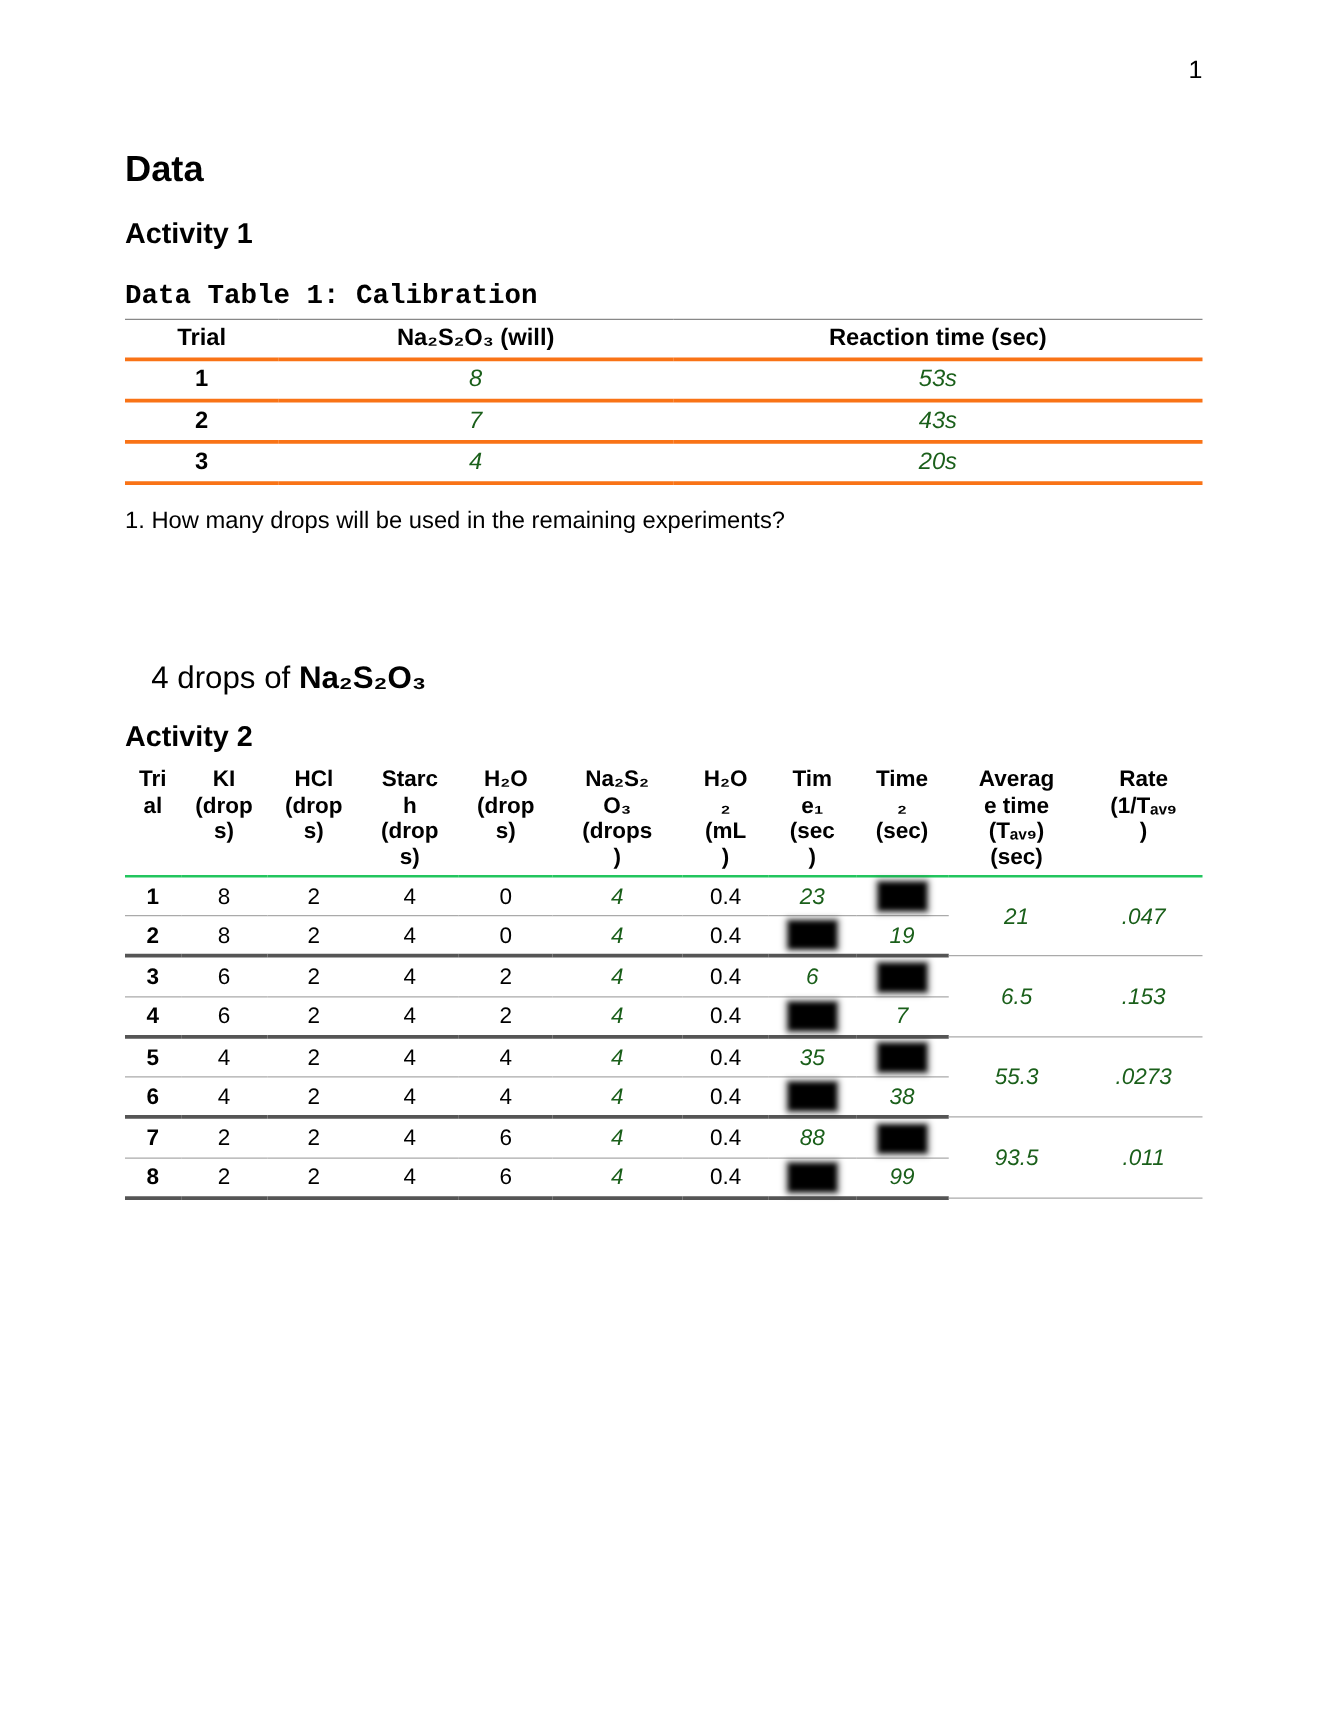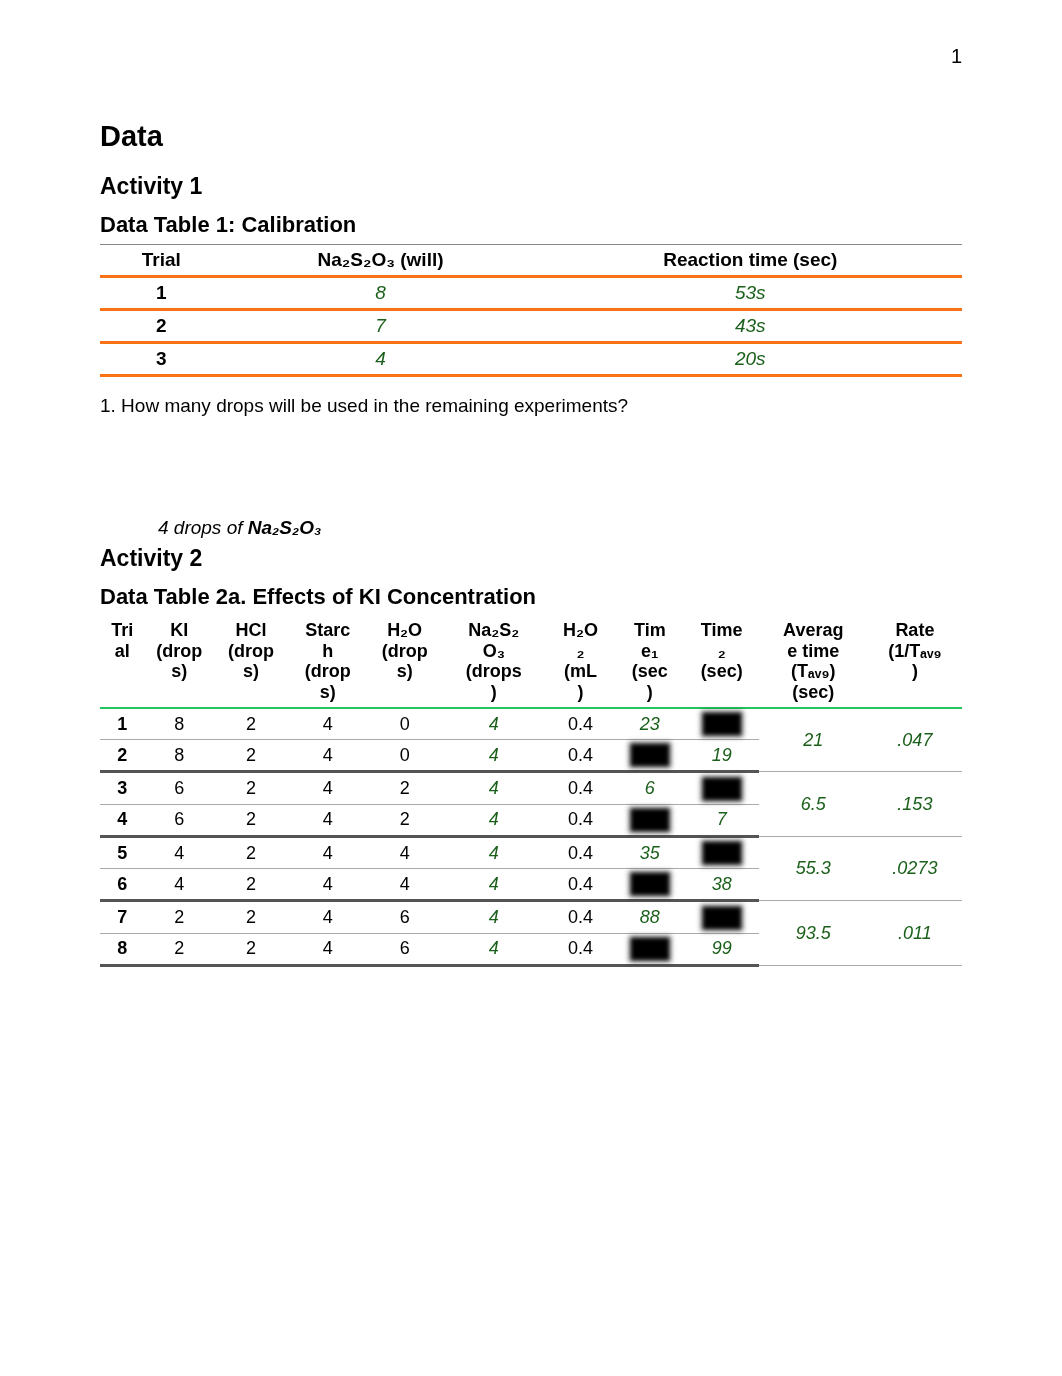--- a/index.html
+++ b/index.html
@@ -30,21 +30,22 @@
     margin: 80px 0 10px 0;
   }
   h2.sub {
     font-size: 23px;
     font-weight: bold;
     margin: 20px 0 6px 0;
   }
   h2.sub2 {
     font-size: 22px;
     font-weight: bold;
-    margin: 12px 0 6px 0;
+    margin: 24px 0 6px 0;
+    font-family: Liberation Mono, monospace;
   }
   table.t1 {
     width: 100%;
     border-collapse: collapse;
     margin-top: 4px;
     font-size: 19px;
   }
   table.t1 th, table.t1 td {
     text-align: center;
     padding: 4px 8px;
@@ -54,23 +55,22 @@
   table.t1 th { font-weight: bold; }
   table.t1 .ital { font-style: italic; color: #1a5f1a; }
   table.t1 tbody tr td:first-child { font-weight: bold; }
   .question {
     font-size: 19px;
     margin: 18px 0 100px 0;
     padding-left: 26px;
     text-indent: -26px;
   }
   .answer {
-    font-size: 19px;
-    margin: 0 0 4px 58px;
-    font-style: italic;
+    font-size: 25px;
+    margin: 0 0 4px 21px;
   }
   .answer .chem { font-weight: bold; }
 
   table.t2 {
     width: 100%;
     border-collapse: collapse;
     font-size: 18px;
     line-height: 1.15;
     table-layout: fixed;
   }
@@ -157,22 +157,21 @@
         </tr>
       </tbody>
   </table>
 
   <p class="question">1. How many drops will be used in the remaining experiments?</p>
 
   <div class="answer">
     <span>4 drops of </span><span class="chem">Na₂S₂O₃</span>
   </div>
 
-  <h2 class="sub" style="margin-top:6px">Activity 2</h2>
-  <h2 class="sub2">Data Table 2a. Effects of KI Concentration</h2>
+  <h2 class="sub" style="margin-top:19px">Activity 2</h2>
 
   <table class="t2">
     <colgroup>
       <col class="col-trial">
         <col class="col-ki">
         <col class="col-hcl">
         <col class="col-starch">
       <col class="col-h2o">
         <col class="col-na">
         <col class="col-h2o2">

